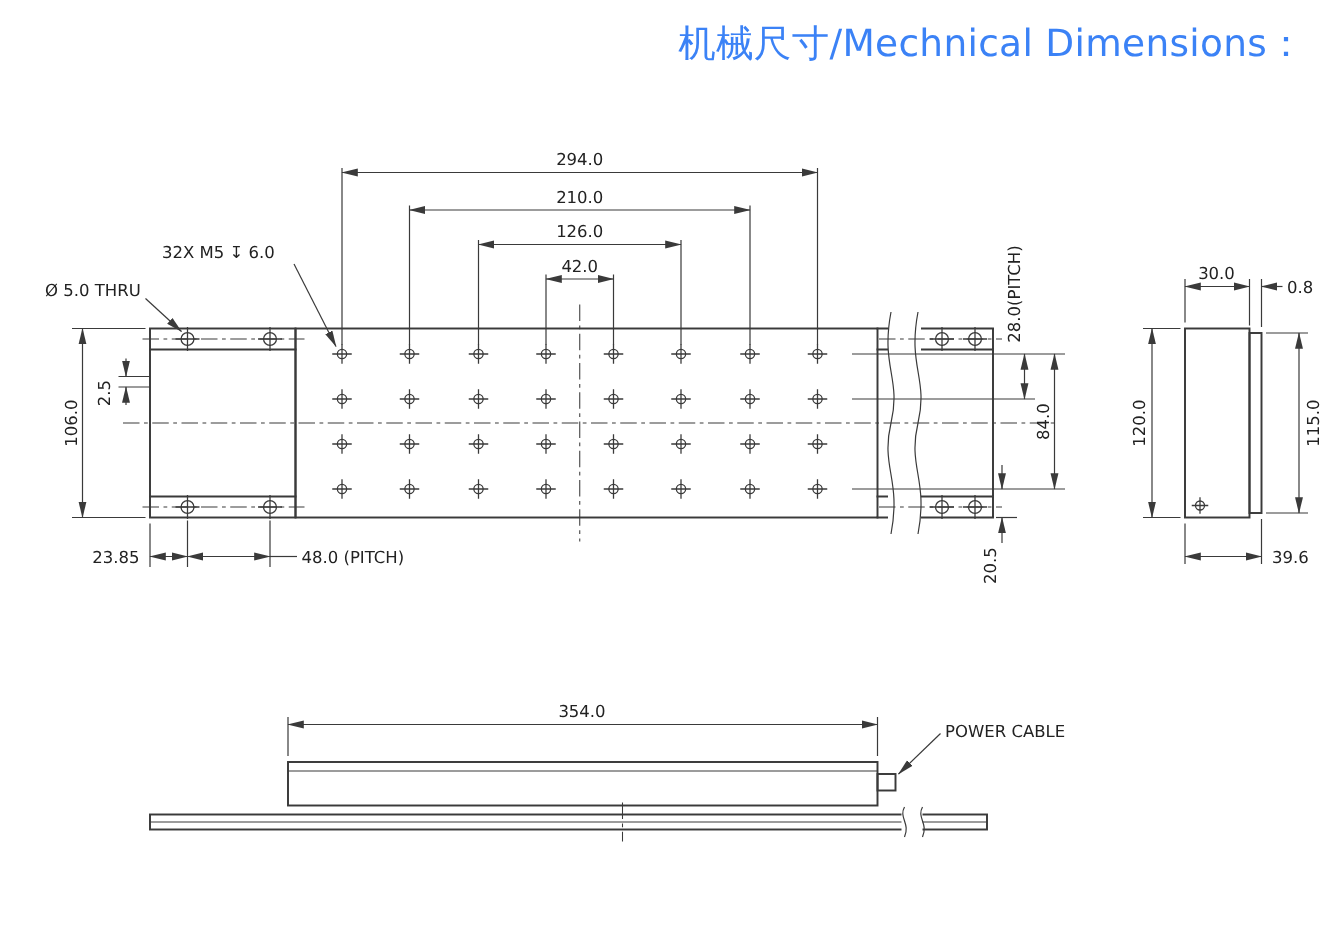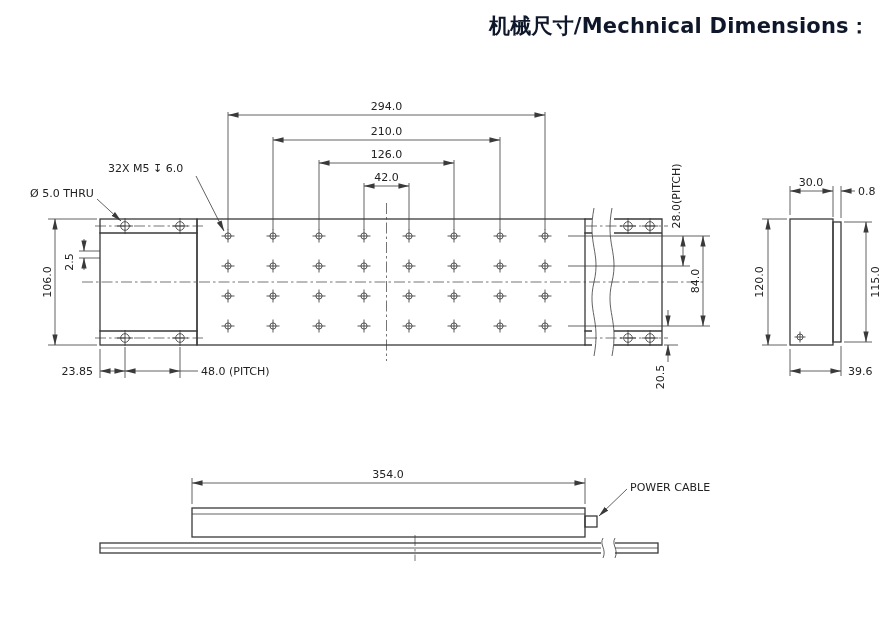--- a/index.html
+++ b/index.html
@@ -1,19 +1,19 @@
 <!DOCTYPE html>
 <html><head>
 <meta charset="utf-8">
 <style>
   html,body{margin:0;padding:0;background:#fff;}
   .page{position:relative;width:896px;height:626px;background:#ffffff;overflow:hidden;
         font-family:"DejaVu Sans","Liberation Sans",sans-serif;}
-  .title{position:absolute;top:12px;right:26px;font-size:21px;font-weight:700;
-         color:#0f172a;letter-spacing:.2px;}
+  .title{position:absolute;top:12px;right:26px;font-size:25px;font-weight:400;
+         color:#3b82f6;letter-spacing:.2px;}
   svg{position:absolute;left:0;top:0;}
   .out{stroke:#3a3a3a;stroke-width:1.3;fill:none;stroke-linecap:square;}
   .thin{stroke:#3a3a3a;stroke-width:.8;fill:none;}
   .cl{stroke:#3a3a3a;stroke-width:.7;fill:none;stroke-dasharray:11 3 2.5 3;}
   .hole{stroke:#3a3a3a;stroke-width:.85;fill:none;}
   text{font-family:"DejaVu Sans","Liberation Sans",sans-serif;font-size:11px;fill:#222;}
 </style>
 </head>
 <body>
 

